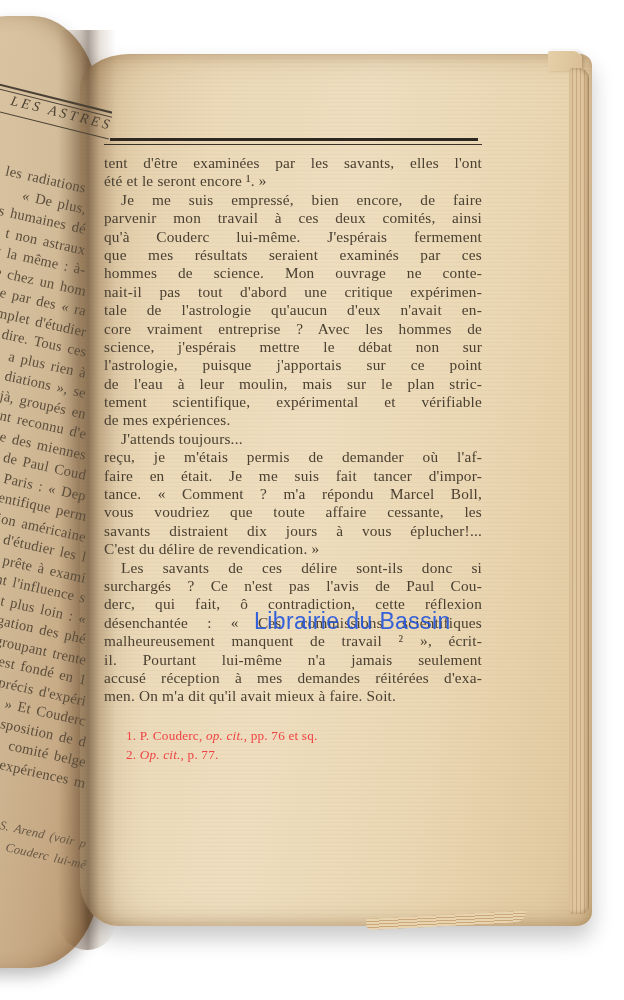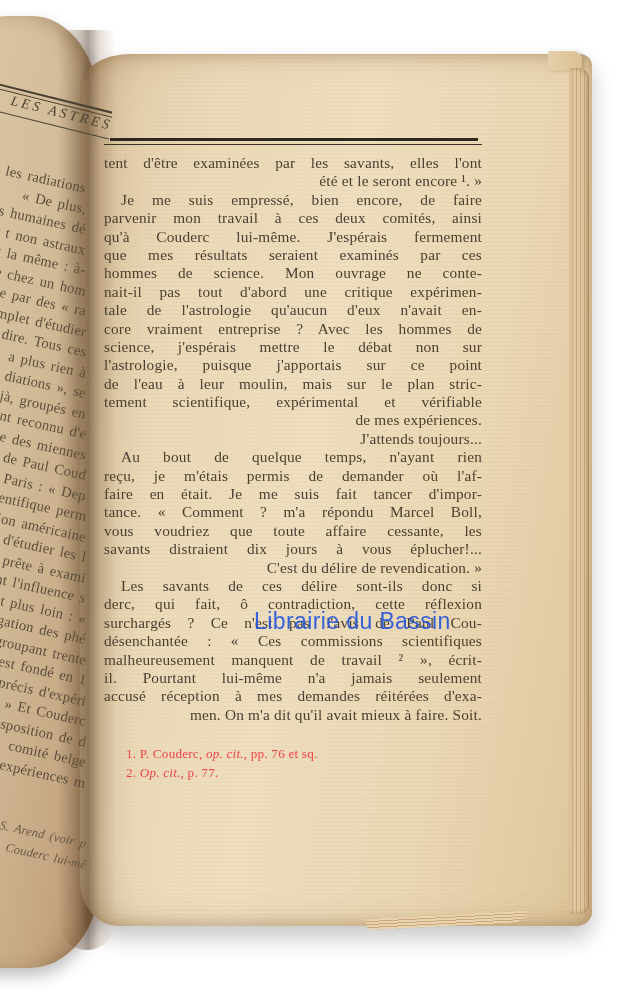--- a/index.html
+++ b/index.html
@@ -90,21 +90,21 @@
     text-align:center;font-style:italic;font-size:16.5px;letter-spacing:3px;word-spacing:7px;
     color:#352e23;white-space:nowrap;
   }
   .page-number{
     position:absolute;right:2px;top:3px;font-size:16px;letter-spacing:1px;color:#3c3427;
   }
   .rule-thin{height:0;border-top:1.5px solid #3a3226;margin:3px 0 0 0;}
   .body-text{margin-top:9px;}
   .bl{
     height:18.4px;line-height:18.4px;font-size:15.3px;letter-spacing:.2px;
-    color:#4a4032;overflow:visible;white-space:normal;text-align:right;
+    color:#4a4032;overflow:visible;white-space:normal;
   }
   .bl.j{text-align:justify;text-align-last:justify;}
   .bl.ind{text-indent:17px;}
   .footnotes{margin-top:20px;padding-left:22px;}
   .fn{font-size:13.2px;line-height:19px;color:#ef4444;letter-spacing:.2px;}
   .fn .it{font-style:italic;}
   
   .watermark{
     position:absolute;left:254px;top:608px;z-index:10;
     font-family:"Liberation Sans", sans-serif;
@@ -181,30 +181,29 @@
       <div class="bl j">hommes de science. Mon ouvrage ne conte-</div>
       <div class="bl j">nait-il pas tout d'abord une critique expérimen-</div>
       <div class="bl j">tale de l'astrologie qu'aucun d'eux n'avait en-</div>
       <div class="bl j">core vraiment entreprise ? Avec les hommes de</div>
       <div class="bl j">science, j'espérais mettre le débat non sur</div>
       <div class="bl j">l'astrologie, puisque j'apportais sur ce point</div>
       <div class="bl j">de l'eau à leur moulin, mais sur le plan stric-</div>
       <div class="bl j">tement scientifique, expérimental et vérifiable</div>
       <div class="bl">de mes expériences.</div>
       <div class="bl ind">J'attends toujours...</div>
-      <div class="bl j ind">Au bout de quelque temps, n'ayant rien</div>
       <div class="bl j">reçu, je m'étais permis de demander où l'af-</div>
       <div class="bl j">faire en était. Je me suis fait tancer d'impor-</div>
       <div class="bl j">tance. « Comment ? m'a répondu Marcel Boll,</div>
       <div class="bl j">vous voudriez que toute affaire cessante, les</div>
       <div class="bl j">savants distraient dix jours à vous éplucher!...</div>
       <div class="bl">C'est du délire de revendication. »</div>
       <div class="bl j ind">Les savants de ces délire sont-ils donc si</div>
+      <div class="bl j">surchargés ? Ce n'est pas l'avis de Paul Cou-</div>
       <div class="bl j">derc, qui fait, ô contradiction, cette réflexion</div>
-      <div class="bl j">surchargés ? Ce n'est pas l'avis de Paul Cou-</div>
       <div class="bl j">désenchantée : « Ces commissions scientifiques</div>
       <div class="bl j">malheureusement manquent de travail ² », écrit-</div>
       <div class="bl j">il. Pourtant lui-même n'a jamais seulement</div>
       <div class="bl j">accusé réception à mes demandes réitérées d'exa-</div>
       <div class="bl">men. On m'a dit qu'il avait mieux à faire. Soit.</div>
     </div>
   <div class="footnotes">
       <div class="fn"><span>1. P. Couderc, </span><span class="it">op. cit.</span><span>, pp. 76 et sq.</span></div>
       <div class="fn"><span>2. </span><span class="it">Op. cit.</span><span>, p. 77.</span></div>
     </div>

